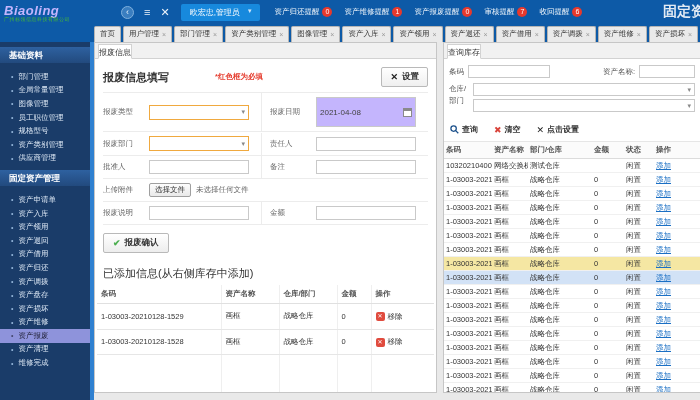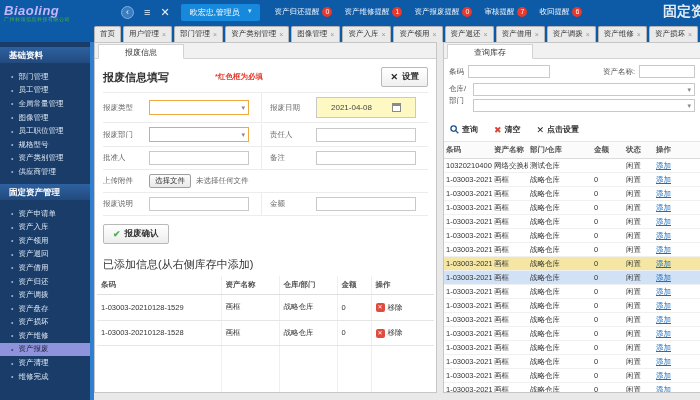--- a/index.html
+++ b/index.html
@@ -43,41 +43,41 @@
   .splitter { position:absolute; top:42px; left:90px; width:4px; bottom:0; background:#2f80d0; }
 
   
   .left-panel { position:absolute; top:42px; left:94px; width:343px; bottom:7px; background:#fff;
                 border:1px solid #c6c6c6; overflow:hidden; }
   .vdivider { position:absolute; top:42px; left:437px; width:6px; bottom:0; background:#e9e9e9; }
   .right-panel { position:absolute; top:42px; left:443px; right:0; bottom:7px; background:#fff;
                  border:1px solid #c6c6c6; border-right:none; overflow:hidden; }
   .panel-tabbar { height:16px; background:#f1f1f1; border-bottom:1px solid #d2d2d2; display:flex; padding-left:3px; }
   .panel-tab { background:#fff; border:1px solid #d2d2d2; border-bottom:1px solid #fff; margin-bottom:-1px;
-               margin-top:1px; font-size:8px; color:#333; padding:2px 26px 0; }
+               margin-top:1px; font-size:8px; color:#333; padding:2px 0 0; }
 
   
   .form-head { display:flex; align-items:center; padding:8px 8px 5px;gap:43px; }
   .form-title { font-size:11px; font-weight:bold; color:#333; }
   .required-note { font-size:7.5px; color:#e53c2e; font-weight:bold; margin-left:3px; }
   .settings-btn { margin-left:auto; display:flex; align-items:center; gap:4px; border:1px solid #b9b9b9;
                   background:linear-gradient(#fff,#efefef); border-radius:2px; padding:3px 8px;
                   font-size:8.5px; font-weight:bold; color:#333; }
   .tool-x { font-weight:bold; font-size:9px; color:#222; }
   .form-grid { margin:0 8px; border-top:1px solid #ececec; }
   .frow { display:flex; border-bottom:1px solid #ececec; min-height:22px; align-items:center; }
   .fcell { flex:1; display:flex; align-items:center; padding:4px 6px 4px 0; min-width:0; }
   .fcell + .fcell { border-left:1px solid #ececec; padding-left:8px; }
   .flabel { width:46px; flex:none; font-size:7.5px; color:#666; }
   .tinput { height:14px; border:1px solid #c9c9c9; flex:1; max-width:100px; font-size:8px; padding:0 2px; }
   .dropdown { height:15px; border:1px solid #f0a93f; background:#fff; flex:1; max-width:100px;
               display:flex; align-items:center; }
   .dropdown .caret { margin-left:auto; font-size:7px; color:#888; padding-right:3px; }
-  .datebox { height:21px; background:#fef9c3; border:1px solid #c9c9c9; flex:1; max-width:100px;
-             display:flex; align-items:center; font-size:8px; color:#444; padding:0 14px; }
+  .datebox { height:30px; background:#c4b5fd; border:1px solid #c9c9c9; flex:1; max-width:100px;
+             display:flex; align-items:center; font-size:8px; color:#444; padding:0 3px; }
   .cal-icon { margin-left:auto; width:9px; height:9px; background:#fff; border:1px solid #8a8a8a;
               border-top:3px solid #8a8a8a; }
   .file-btn { font-size:7.5px; color:#333; background:linear-gradient(#fdfdfd,#e9e9e9); border:1px solid #9f9f9f;
               border-radius:2px; padding:1px 5px; }
   .file-none { font-size:7.5px; color:#666; margin-left:5px; }
   .confirm-row { padding:7px 8px; }
   .confirm-btn { display:inline-flex; align-items:center; gap:4px; border:1px solid #b9b9b9;
                  background:linear-gradient(#fff,#ededed); border-radius:2px; padding:3px 9px;
                  font-size:8.5px; font-weight:bold; color:#333; }
   .check-icon { color:#4caf50; font-size:9px; font-weight:bold; }
@@ -208,24 +208,20 @@
 </nav>
 
 <aside class="sidebar">
   <div class="side-section-title">基础资料</div>
   <div class="side-item">
       <span class="bullet">•</span>
       <span>部门管理</span>
     </div>
     <div class="side-item">
       <span class="bullet">•</span>
-      <span>员工管理</span>
-    </div>
-    <div class="side-item">
-      <span class="bullet">•</span>
       <span>全局常量管理</span>
     </div>
     <div class="side-item">
       <span class="bullet">•</span>
       <span>图像管理</span>
     </div>
     <div class="side-item">
       <span class="bullet">•</span>
       <span>员工职位管理</span>
     </div>

